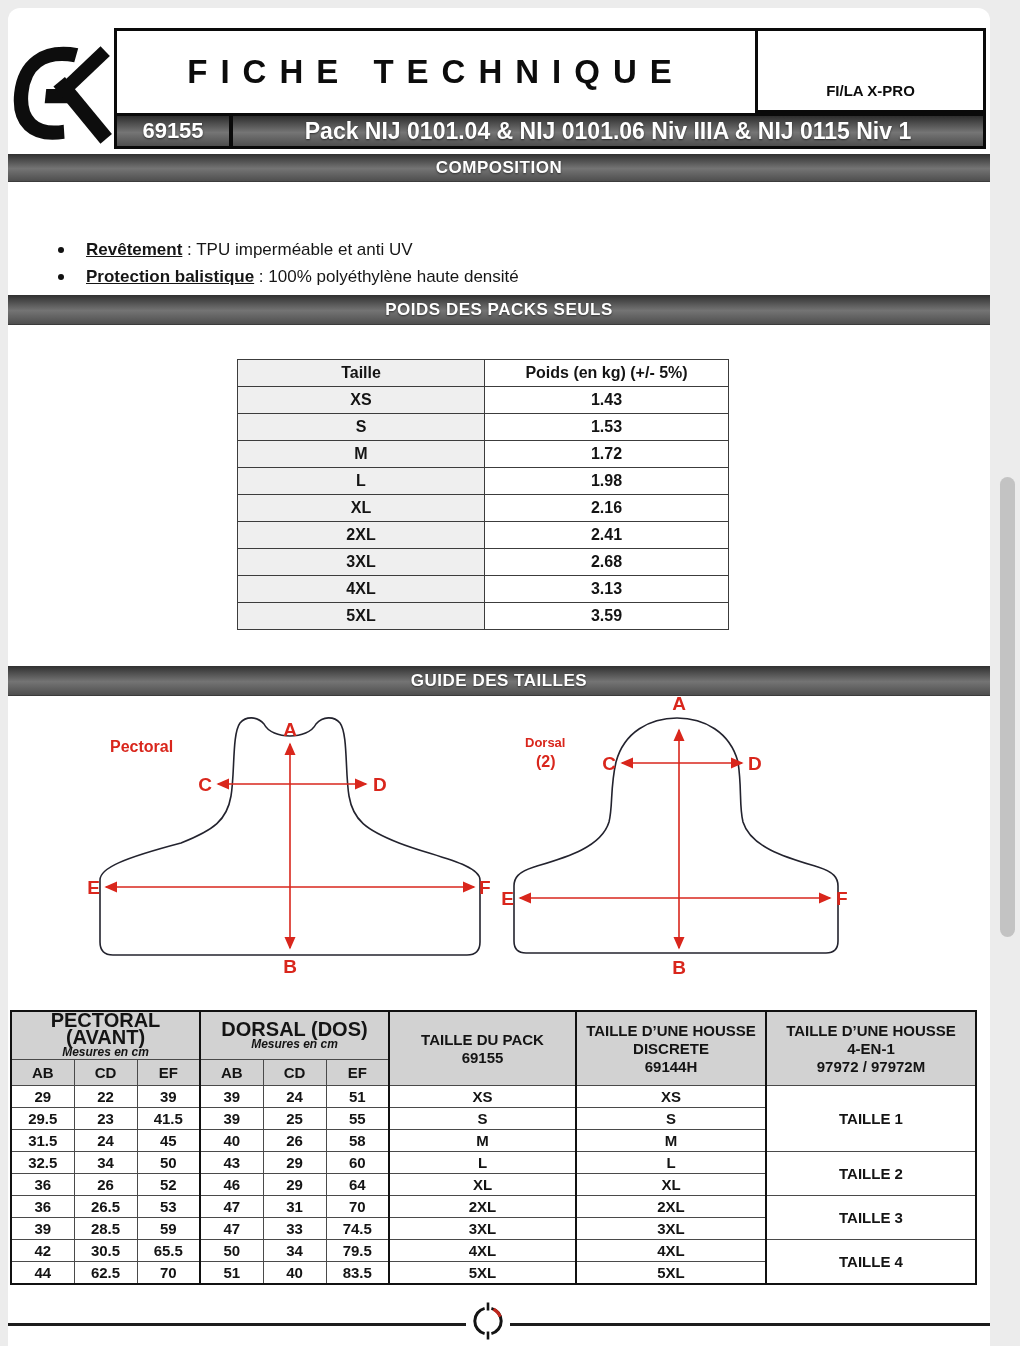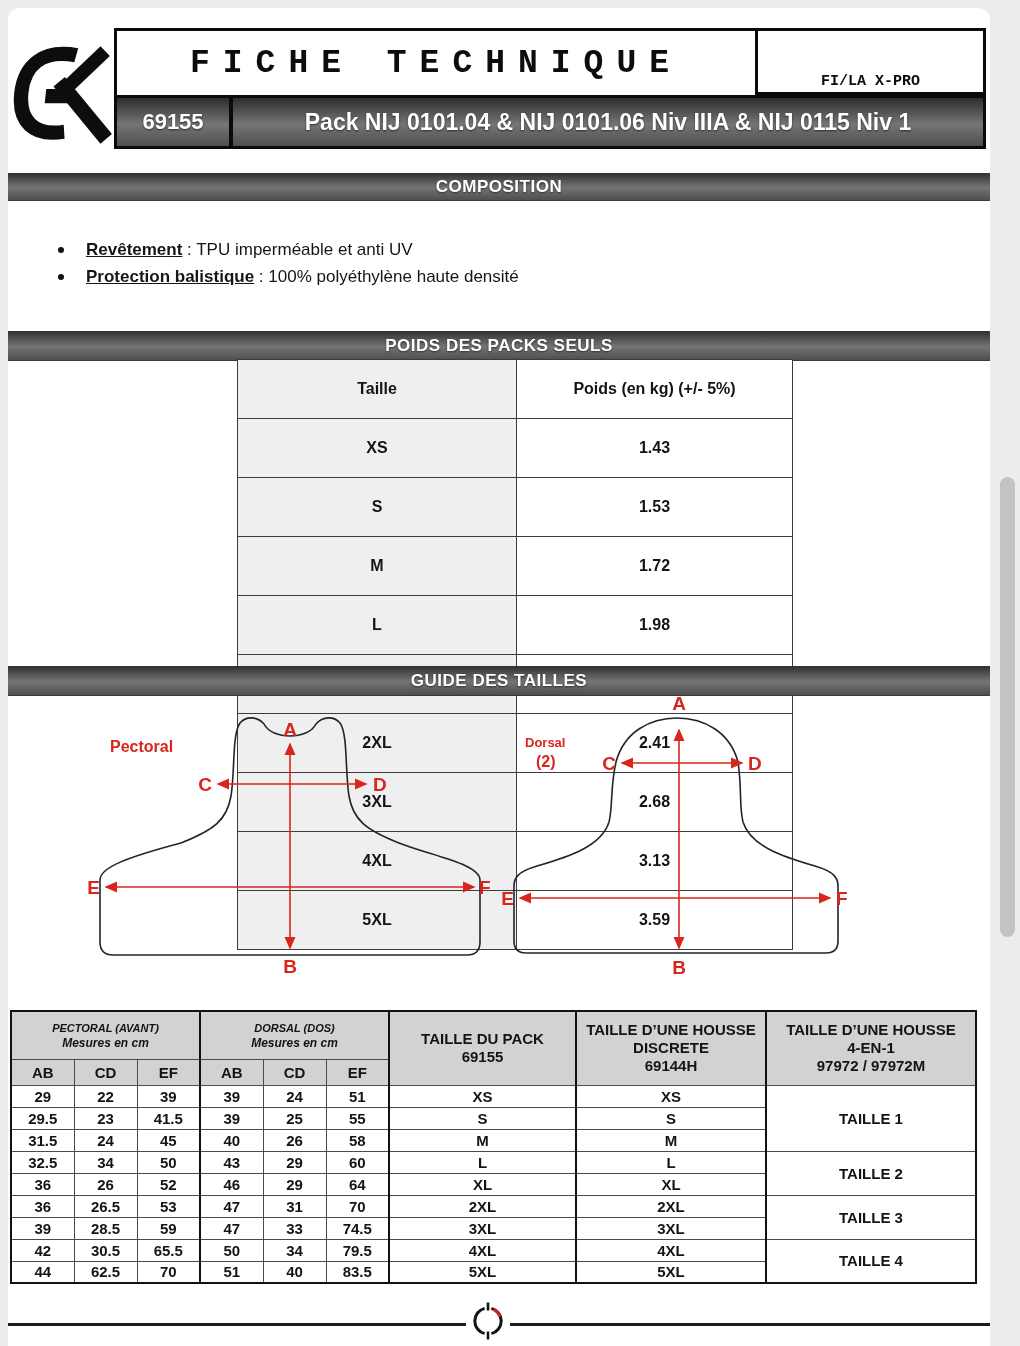--- a/index.html
+++ b/index.html
@@ -4,55 +4,55 @@
 <style>
   html,body{margin:0;padding:0;width:1020px;height:1346px;overflow:hidden;
     background:#ececec;font-family:"Liberation Sans",sans-serif;}
   #page{position:absolute;left:8px;top:8px;width:982px;height:1338px;background:#ffffff;
     border-radius:12px 12px 0 0;}
 
   
   #gk-logo{position:absolute;left:0px;top:36px;width:106px;height:100px;}
   #header-box{position:absolute;left:106px;top:20px;width:872px;height:121px;
     border:3px solid #0a0a0a;box-sizing:border-box;display:flex;flex-direction:column;}
-  #header-top{display:flex;height:64px;font-family:Liberation Mono, monospace;}
+  #header-top{display:flex;height:82px;}
   #ft-title-cell{width:638px;display:flex;align-items:center;justify-content:center;
     border-right:3px solid #0a0a0a;}
   #ft-title{font-size:33px;font-weight:bold;letter-spacing:13px;color:#0c0c0c;white-space:nowrap;}
   #ref-col{flex:1;display:flex;flex-direction:column;}
   .ref-cell{flex:1;display:flex;align-items:center;justify-content:center;
     font-size:15px;font-weight:bold;color:#0c0c0c;}
   .ref-cell:first-child{border-bottom:3px solid #0a0a0a;margin-top:39px;}
   #header-bottom{flex:1;display:flex;border-top:3px solid #0a0a0a;
     background:linear-gradient(180deg,#2d2d2d 0%,#757575 55%,#4e4e4e 100%);}
   #code-cell{width:112px;display:flex;align-items:center;justify-content:center;
     border-right:4px solid #0a0a0a;color:#fff;font-size:22px;font-weight:bold;
     text-shadow:0 1px 2px rgba(0,0,0,.6);}
   #product-cell{flex:1;display:flex;align-items:center;justify-content:center;color:#fff;
     font-size:23px;font-weight:bold;white-space:nowrap;text-shadow:0 1px 2px rgba(0,0,0,.6);border-radius:12px;}
 
   
   .band{position:absolute;left:0;width:982px;color:#fff;font-weight:bold;text-align:center;
     background:linear-gradient(180deg,#303030 0%,#747474 52%,#4f4f4f 96%,#2c2c2c 100%);
     letter-spacing:.5px;text-shadow:0 1px 2px rgba(0,0,0,.55);}
-  #band-composition{top:165px;height:28px;line-height:28px;font-size:17px;}
-  #band-poids{top:287px;height:30px;line-height:30px;font-size:17px;margin-top:36px;}
+  #band-composition{top:146px;height:28px;line-height:28px;font-size:17px;}
+  #band-poids{top:287px;height:30px;line-height:30px;font-size:17px;}
   #band-guide{top:658px;height:30px;line-height:30px;font-size:17px;}
 
   
   #composition-list{position:absolute;left:22px;top:212px;margin:16px;padding:0;list-style:none;}
   #composition-list li{position:relative;padding-left:40px;font-size:17px;color:#161616;
     line-height:27px;}
   #composition-list li::before{content:"";position:absolute;left:12px;top:11px;width:6px;height:6px;
     border-radius:50%;background:#111;}
   .bullet-label{font-weight:bold;text-decoration:underline;}
 
   
   #poids-table{position:absolute;left:229px;top:351px;border-collapse:collapse;table-layout:fixed;}
-  #poids-table th,#poids-table td{border:1.5px solid #3c3c3c;height:26px;padding:16px;
+  #poids-table th,#poids-table td{border:1.5px solid #3c3c3c;height:26px;padding:0;
     text-align:center;font-size:16px;color:#141414;}
   #poids-table th{font-weight:bold;}
   #poids-table td{font-weight:bold;}
   .col-taille{width:246px;background:#efefef;}
   .col-poids{width:243px;background:#ffffff;}
   #poids-table th.col-poids{background:#ffffff;}
 
   
   .diagram{position:absolute;}
   #pectoral-svg{left:78px;top:692px;}
@@ -60,21 +60,21 @@
   .vest{fill:none;stroke:#23232e;stroke-width:1.6;}
   .m-arrow{stroke:#d9261c;stroke-width:1.6;}
   .m-letter{fill:#d9261c;font-weight:bold;font-size:19px;}
   .d-label{fill:#d9261c;font-weight:bold;}
 
   
   #size-table{position:absolute;left:2px;top:1002px;border-collapse:collapse;table-layout:fixed;}
   #size-table th,#size-table td{border:1px solid #4a4a4a;padding:0;text-align:center;
     color:#141414;box-sizing:border-box;}
   #size-table thead th{background:#d2d2d2;}
-  .grp-title{font-size:11px;font-weight:bold;line-height:17px;font-style:italic;}
+  .grp-title{font-size:20px;font-weight:bold;line-height:17px;}
   .grp-sub{font-size:12px;font-weight:bold;font-style:italic;line-height:13px;}
   .mcol{color:#e03427;font-weight:bold;font-size:15px;height:26px;}
   #size-table td{font-weight:bold;font-size:15px;height:22px;}
   .hd-multiline{font-size:15px;font-weight:bold;line-height:18px;}
   .gsep{border-right:2px solid #111 !important;}
   #size-table{border:2px solid #111;}
   #size-table thead tr:first-child th{border-bottom:1px solid #4a4a4a;}
   td.groupcell{font-size:15px;font-weight:bold;margin-left:21px;}
 
   

